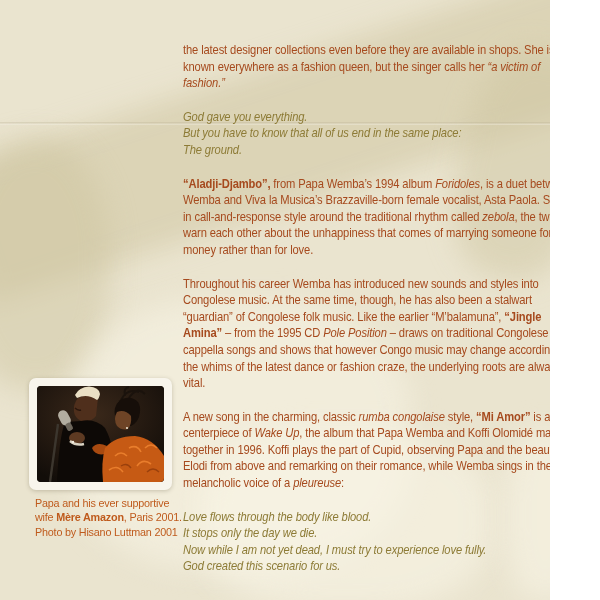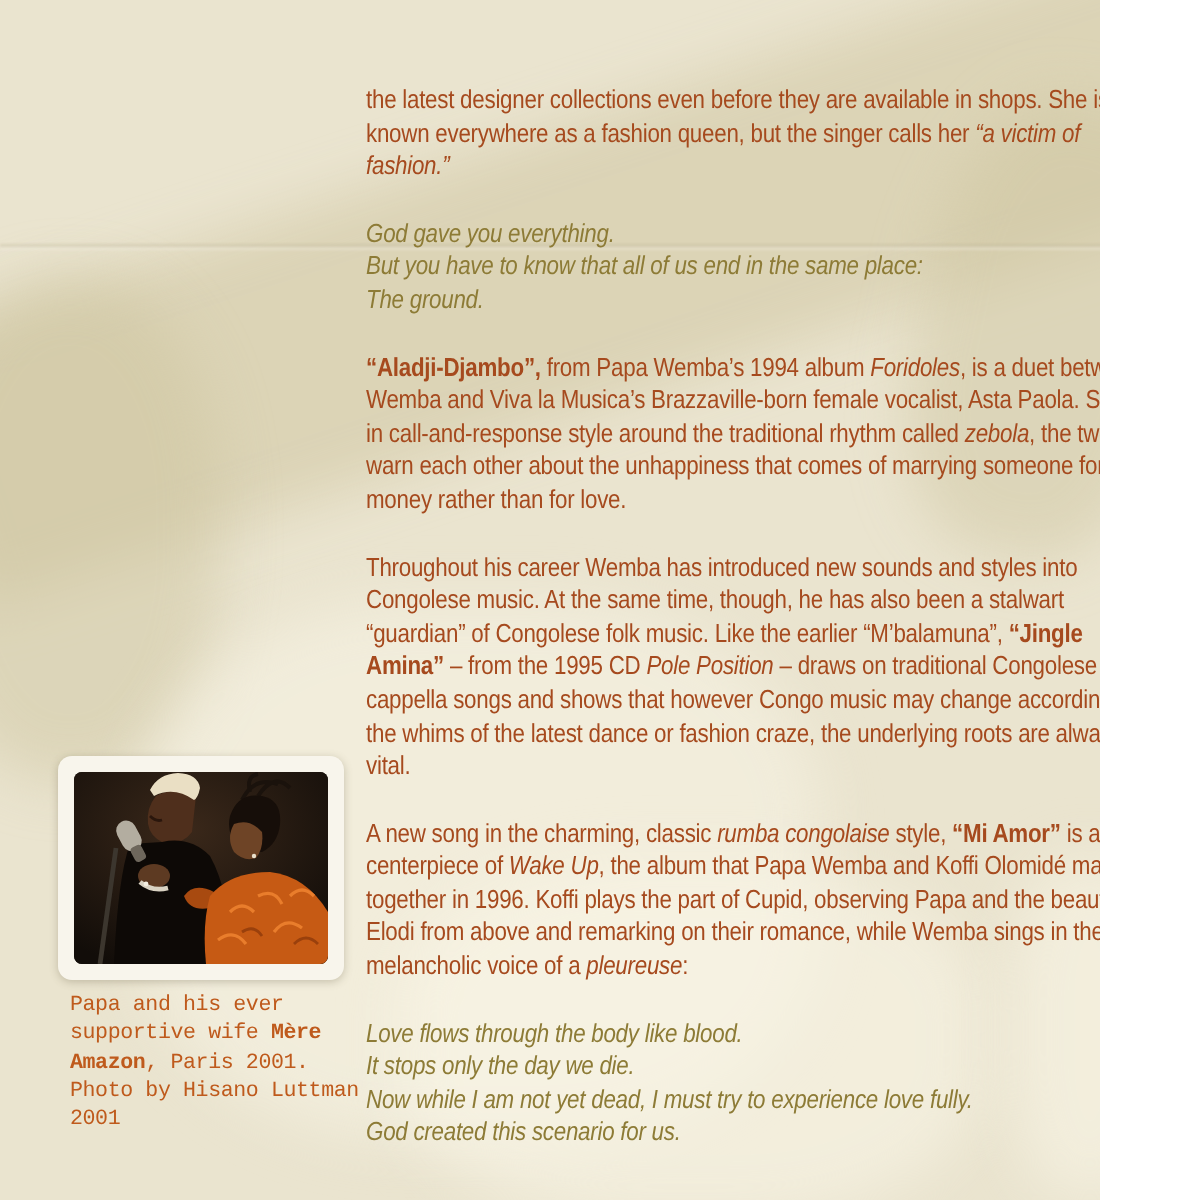--- a/index.html
+++ b/index.html
@@ -69,21 +69,20 @@
   }
   #photo-inner svg { display: block; }
 
   #photo-caption {
     position: absolute; left: 35px; top: 496px;
     width: 154px;
     font-size: 10.8px;
     line-height: 14.3px;
     letter-spacing: -0.2px;
     color: var(--caption-text, #bf5a1c);
-    font-family: Liberation Mono, monospace;
   }
 </style>
 </head>
 <body>
 
 <div id="page">
 
   <div class="shade" id="shade-band"></div>
   <div class="shade" id="shade-left"></div>
   <div class="shade" id="shade-right"></div>

